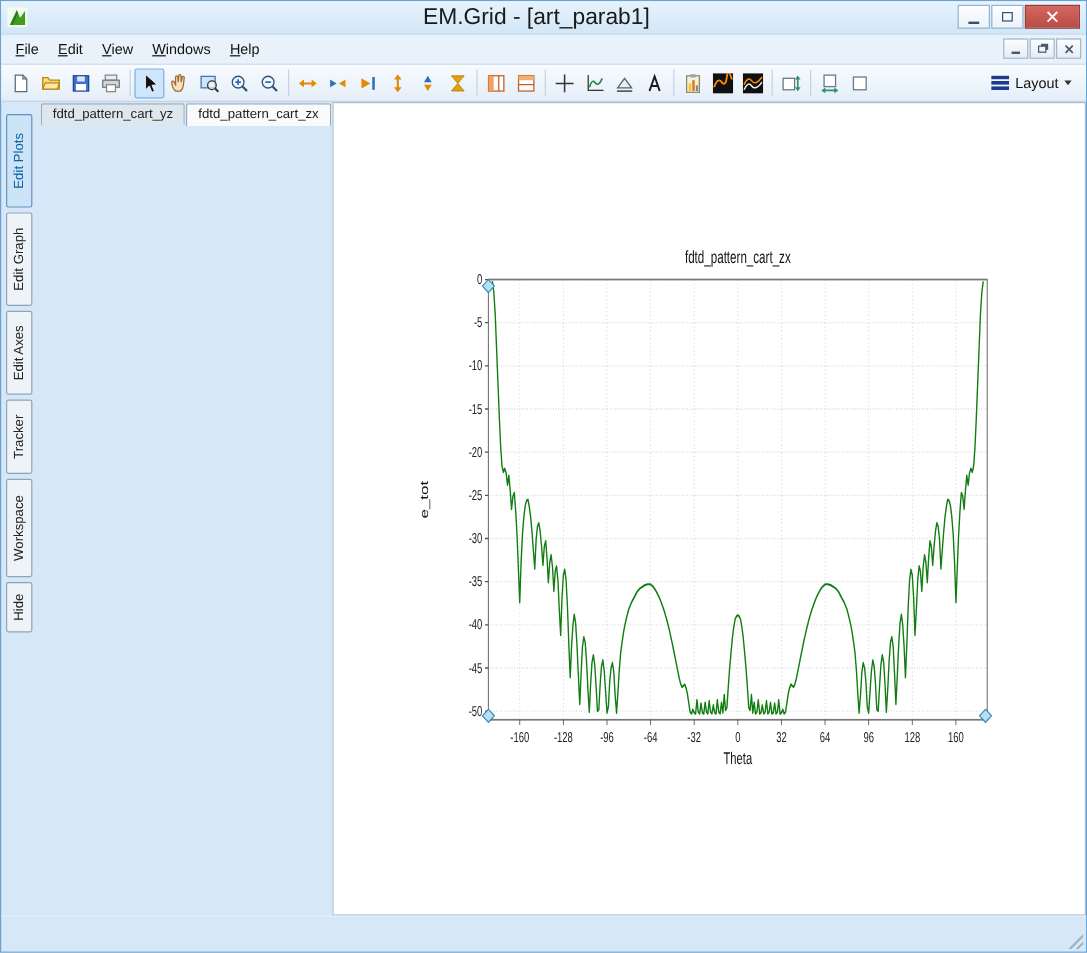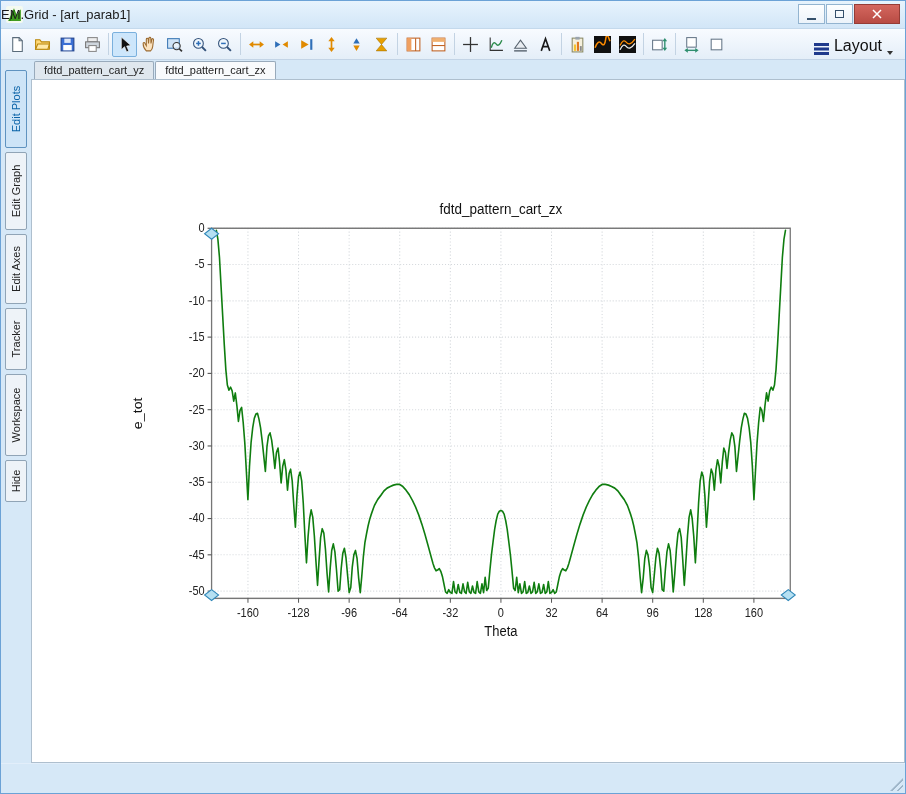--- a/index.html
+++ b/index.html
@@ -3,21 +3,21 @@
 <meta charset="utf-8">
 <style>
   html,body{margin:0;padding:0;background:#9fb8cc;font-family:"Liberation Sans",sans-serif;}
   *{box-sizing:border-box;}
   #window{width:906px;height:794px;border:1px solid #6ba2d6;background:#d6e8f7;display:flex;flex-direction:column;position:relative;}
 
   
   .titlebar{height:28px;flex:none;position:relative;display:flex;align-items:center;
     background:linear-gradient(#e7f3fd,#d2e6f7);border-bottom:1px solid #c4d9ec;}
   .appicon{width:18px;height:18px;margin-left:5px;display:flex;align-items:center;}
-  .title{position:absolute;left:0;right:12px;text-align:left;font-size:13px;color:#1a1a1a;pointer-events:none;}
+  .title{position:absolute;left:0;right:12px;text-align:center;font-size:19px;color:#1a1a1a;pointer-events:none;}
   .winbtns{position:absolute;right:5px;top:3px;display:flex;gap:1px;}
   .wb{width:27px;height:20px;border:1px solid #93b4d0;background:linear-gradient(#fdfeff,#ecf3fa);
     display:flex;align-items:center;justify-content:center;padding:0;cursor:default;}
   .wb-close{width:46px;background:linear-gradient(#d4675f,#b84b44);border-color:#953c36;}
   .g-min{display:block;width:9px;height:0;border-top:2px solid #35506b;margin-top:9px;}
   .g-max{display:block;width:9px;height:8px;border:1.5px solid #35506b;}
 
   
   .menubar{height:25px;flex:none;display:flex;align-items:center;background:#e9f2fb;
     border-bottom:1px solid #cbdcec;padding-left:4px;position:relative;}
@@ -31,33 +31,33 @@
 
   
   .toolbar{height:31px;flex:none;display:flex;align-items:center;padding:0 4px;
     background:linear-gradient(#f8fbff,#e4eef8);border-bottom:1px solid #c3d4e6;}
   .tb{width:25px;height:25px;border:1px solid transparent;background:transparent;padding:0;
     display:inline-flex;align-items:center;justify-content:center;border-radius:2px;}
   .tb.active{background:#cde6fb;border-color:#7ab0dd;}
   .sep{width:1px;height:22px;background:#c3d3e3;margin:0 3px;flex:none;}
   .ti{width:17px;height:17px;}
   .layout-btn{margin-left:auto;height:24px;border:1px solid transparent;background:transparent;
-    display:inline-flex;align-items:flex-end;gap:5px;font-size:16px;color:#111;padding:0 7px;border-radius:2px;}
+    display:inline-flex;align-items:center;gap:5px;font-size:12px;color:#111;padding:0 7px;border-radius:2px;}
   .dd-arrow{width:0;height:0;border-left:3.5px solid transparent;border-right:3.5px solid transparent;border-top:4px solid #333;}
 
   
   .bodyrow{flex:1;display:flex;min-height:0;}
   .sidebar{width:30px;flex:none;display:flex;flex-direction:column;align-items:center;gap:4px;padding-top:10px;}
   .vtab{width:22px;background:#eef3f8;border:1px solid #90a4b6;border-radius:2px;position:relative;}
   .vtab span{position:absolute;top:50%;left:50%;transform:translate(-50%,-50%) rotate(-90deg);
     white-space:nowrap;font-size:11px;color:#222;}
   .vtab.active{background:#cde4f7;border-color:#5f93c0;}
   .vtab.active span{color:#0a63a8;}
 
-  .main{flex:1;display:flex;flex-direction:column;min-width:0;}
+  .main{flex:1;display:flex;flex-direction:row;min-width:0;}
   .doctabs{height:19px;flex:none;display:flex;align-items:flex-end;padding-left:3px;}
   .dtab{font-size:11px;padding:2px 9px 3px;border:1px solid #98aabb;border-bottom:none;
     background:#dfe7ee;color:#222;margin-right:1px;border-radius:2px 2px 0 0;}
   .dtab.active{background:#f8fafc;position:relative;top:1px;padding-bottom:4px;}
 
   .plotpanel{flex:1;background:#fff;border:1px solid #aebfce;position:relative;min-height:0;}
   .plotpanel svg{position:absolute;inset:0;width:100%;height:100%;}
 
   .grid{stroke:#d3d7db;stroke-width:1;stroke-dasharray:1 2;}
   .frame{fill:none;stroke:#767676;stroke-width:1.3;}
@@ -105,20 +105,40 @@
           <span class="g-max"></span>
         </button>
       <button class="wb wb-close">
           <svg width="10" height="10" viewBox="0 0 10 10">
             <path d="M1 1l8 8M9 1l-8 8" stroke="#fff" stroke-width="1.5"></path>
           </svg>
         </button>
     </span>
   </div>
 
+  <div class="menubar">
+    <span class="menu-item">File</span>
+    <span class="menu-item">Edit</span>
+    <span class="menu-item">View</span>
+    <span class="menu-item">Windows</span>
+    <span class="menu-item">Help</span>
+    <span class="mdi-btns">
+      <button class="mdi">
+          <span class="g-min2"></span>
+        </button>
+      <button class="mdi">
+          <span class="g-rest"></span>
+        </button>
+      <button class="mdi">
+          <svg width="8" height="8" viewBox="0 0 8 8">
+            <path d="M1 1l6 6M7 1l-6 6" stroke="#44596e" stroke-width="1.4"></path>
+          </svg>
+        </button>
+    </span>
+  </div>
 
   <div class="toolbar">
     <button class="tb">
         <svg class="ti" viewBox="0 0 16 16">
           <path d="M3.5 1.5h6l3 3v10h-9z" fill="#fff" stroke="#5a6b7a"></path>
           <path d="M9.5 1.5v3h3" fill="none" stroke="#5a6b7a"></path>
         </svg>
       </button>
     <button class="tb">
         <svg class="ti" viewBox="0 0 16 16">

